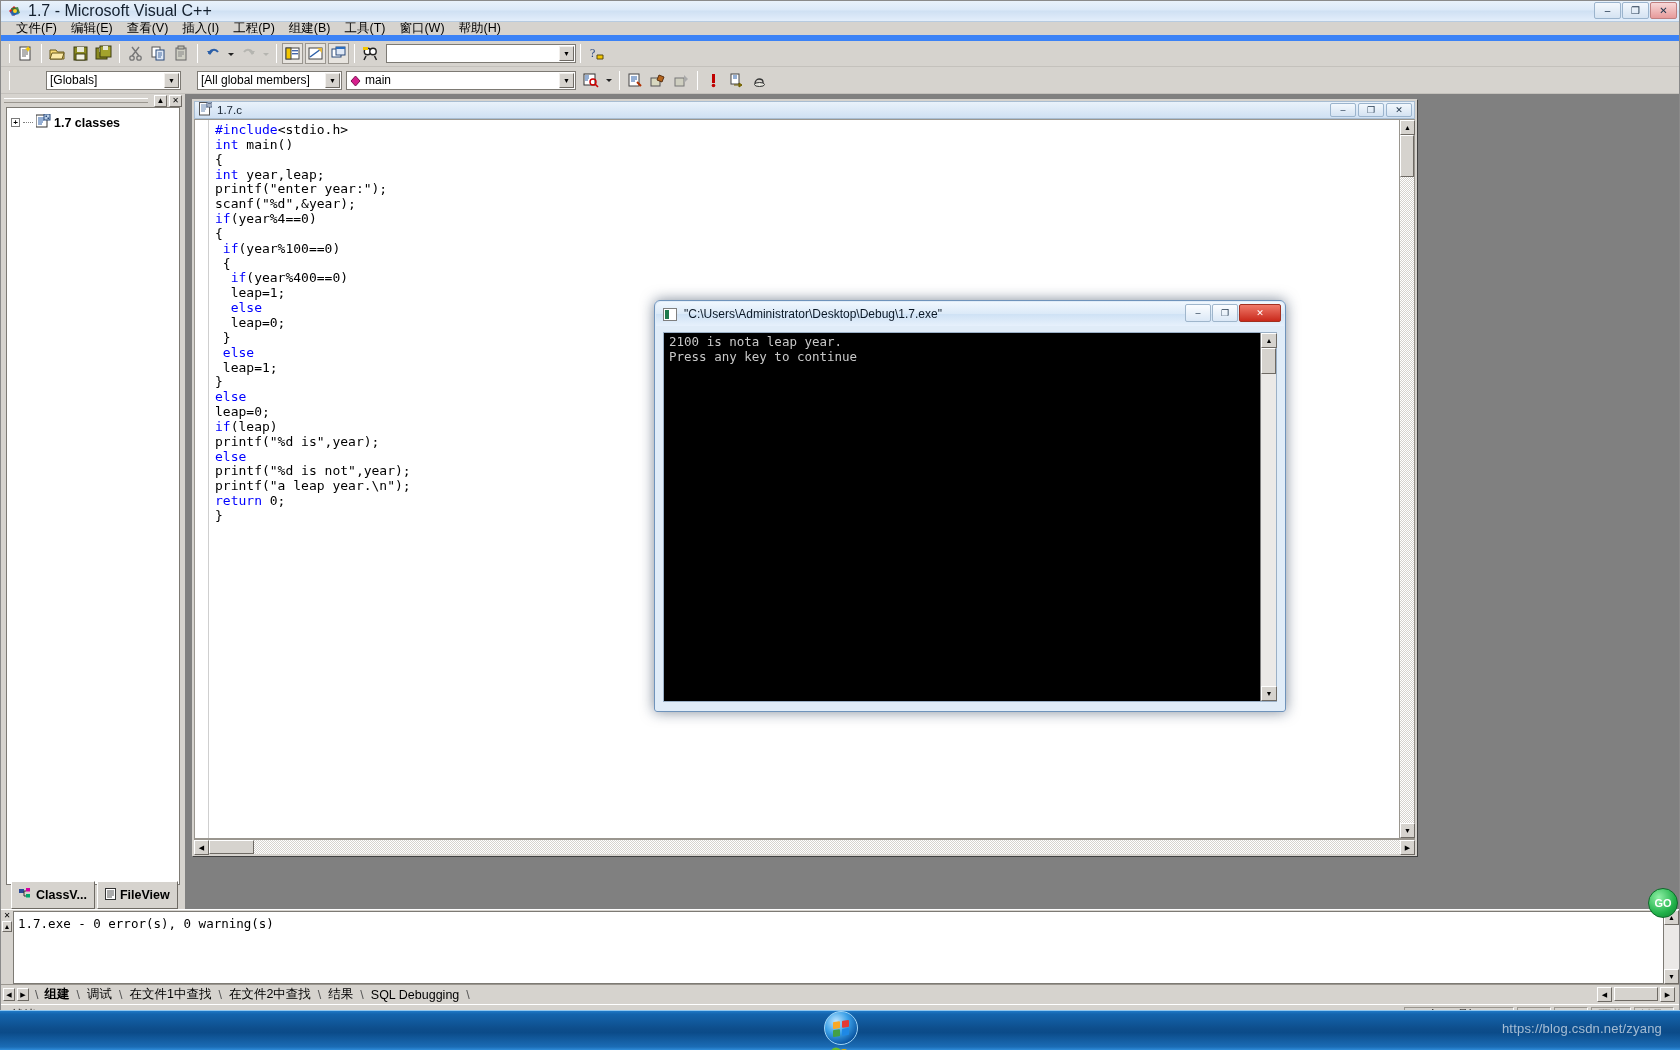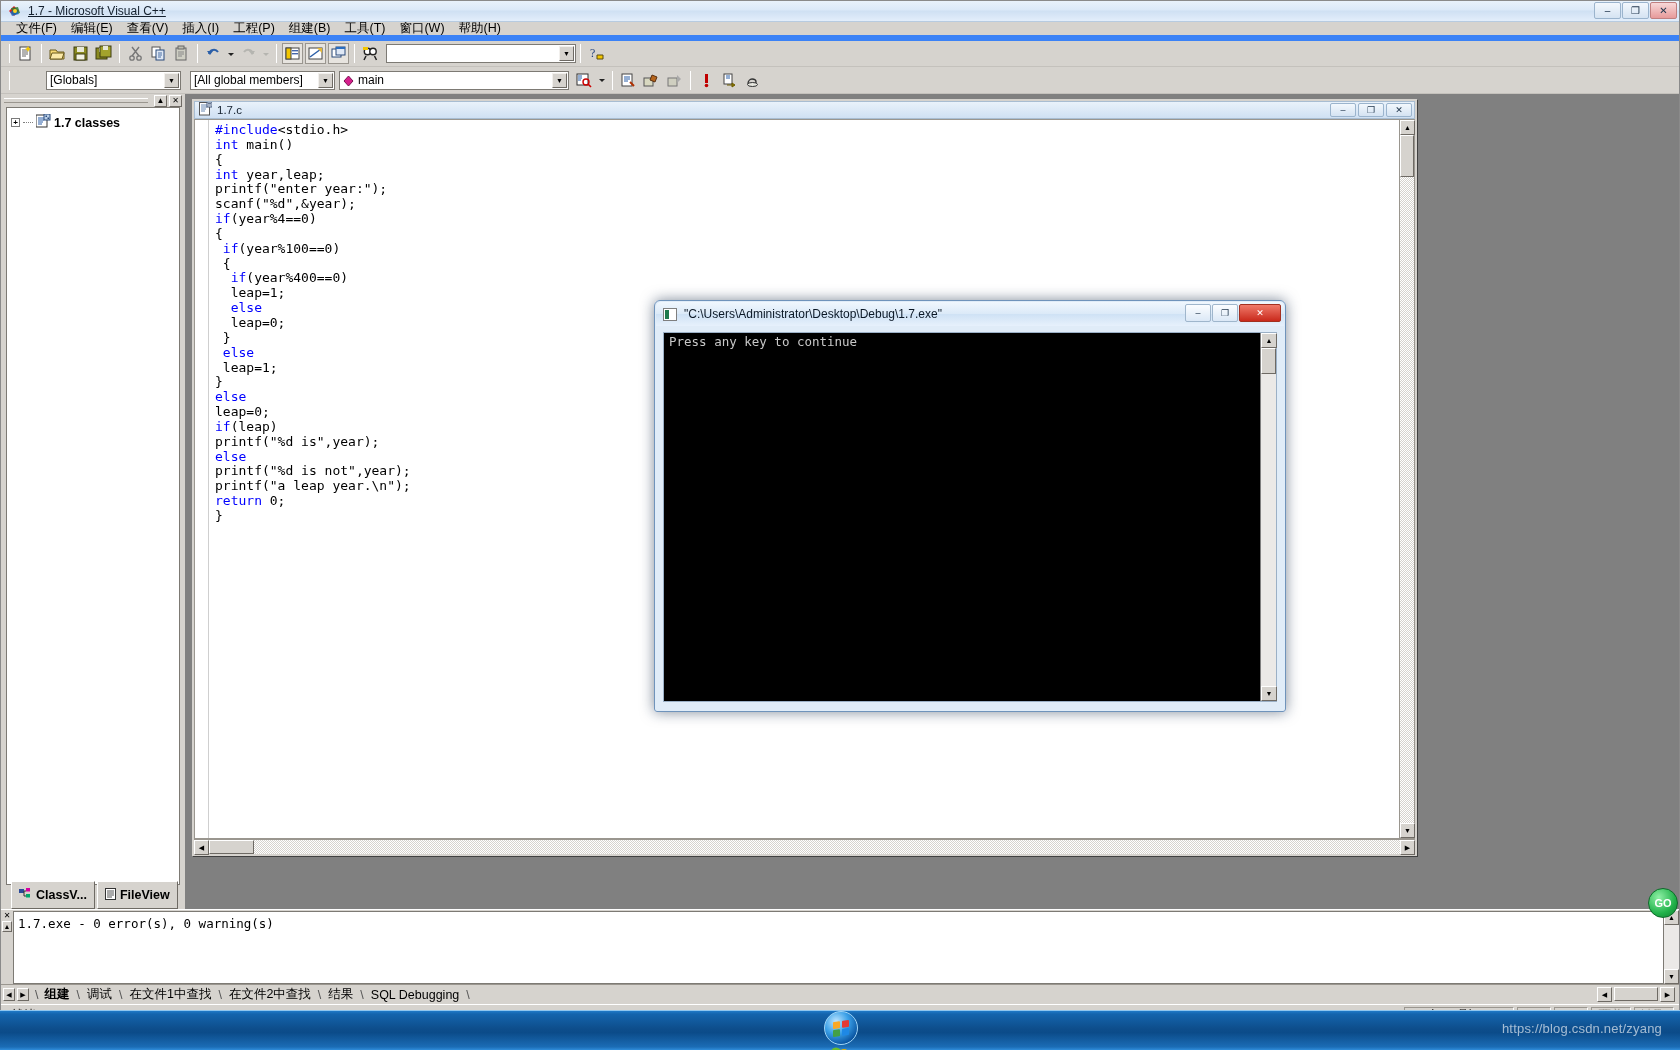--- a/index.html
+++ b/index.html
@@ -27,21 +27,21 @@
   }
 
   
   #titlebar {
     height: 21px;
     background: linear-gradient(to bottom,#e9f2fb 0%, #dbe9f8 45%, #cfe0f3 50%, #e3eefb 100%);
     border-bottom: 1px solid #b7cbe0;
     display:flex; align-items:center; position:relative;
   }
   #titlebar .tb-icon { width:16px;height:16px;margin:0 5px 0 6px; position:relative;}
-  #titlebar .tb-text { font-size:12px; color:#14202e; font-family:"Liberation Sans",sans-serif;text-decoration:underline;}
+  #titlebar .tb-text { font-size:16px; color:#14202e; font-family:"Liberation Sans",sans-serif;}
   .tb-btns { position:absolute; right:2px; top:1px; display:flex; gap:1px;}
   .tb-btn {
     width:27px;height:17px;
     background:linear-gradient(to bottom,#f3f8fd,#d5e3f2);
     border:1px solid #9bb4cd; border-radius:2px;
     display:flex;align-items:center;justify-content:center;
     font-size:10px;color:#23394f;
   }
   .tb-btn.close { background:linear-gradient(to bottom,#f7d8d8,#e79a9a); border-color:#c08080;}
 
@@ -402,21 +402,21 @@
           </svg>
       </div>
     </div>
 
     <div class="toolbar" id="toolbar2">
       <div class="sep"></div>
       <div class="tcombo" style="width:135px;margin-left:32px;">
         <span>[Globals]</span>
         <span class="arrow">▼</span>
       </div>
-      <div class="tcombo" style="width:145px;margin-left:9px;overflow:hidden;">
+      <div class="tcombo" style="width:145px;margin-left:16px;overflow:hidden;">
         <span>[All global members]</span>
         <span class="arrow">▼</span>
       </div>
       <div class="tcombo" style="width:230px;margin-left:4px;padding-left:18px;">
         <span style="position:absolute;left:3px;top:3px;">
           <svg width="11" height="12" viewBox="0 0 11 12">
               <path d="M5.5 1 L10 6 L5.5 11 L1 6 Z" fill="#d61f8c" stroke="#7a1050"></path>
             </svg>
         </span>
         <span>main</span>
@@ -568,21 +568,21 @@
           <div id="consoleTitle">
             <span class="cico"></span>
             <span class="ctxt">"C:\Users\Administrator\Desktop\Debug\1.7.exe"</span>
             <div class="con-btns">
               <div class="con-btn">–</div>
               <div class="con-btn">❐</div>
               <div class="con-btn x">✕</div>
             </div>
           </div>
           <div id="consoleBody">
-            <div id="conText"><div>Press any key to continue</div></div>
+            <div id="conText"><div>2100 is nota leap year.</div><div>Press any key to continue</div></div>
             <div id="conSb">
               <div class="sbbtn" style="width:16px">▲</div>
               <div class="sbthumb" style="height:26px"></div>
               <div class="sbtrack"></div>
               <div class="sbbtn" style="width:16px">▼</div>
             </div>
           </div>
         </div>
 
       </div>

